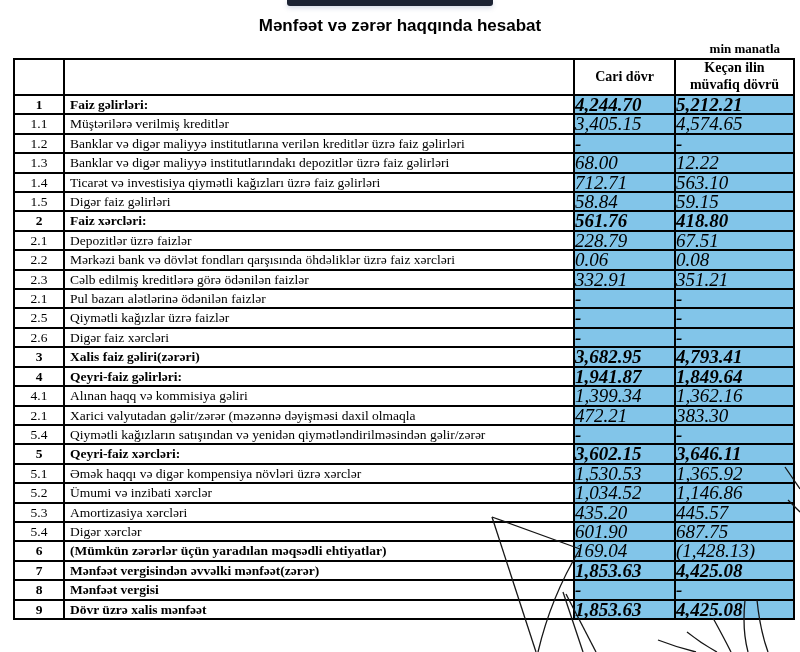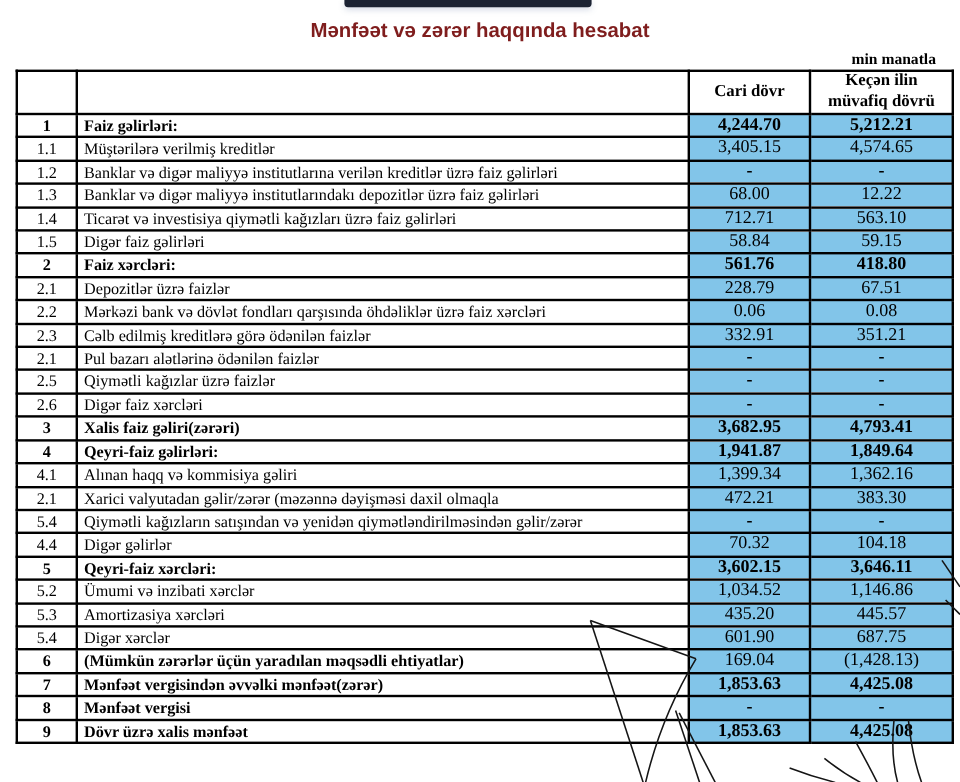--- a/index.html
+++ b/index.html
@@ -12,33 +12,33 @@
   .unit-note{position:absolute;right:20px;top:41px;font-weight:bold;font-size:13px;}
   table.report{position:absolute;left:13px;top:58px;width:780px;border-collapse:collapse;
                table-layout:fixed;}
   table.report th, table.report td{border:2px solid #000;overflow:hidden;}
   thead th{height:34px;font-weight:bold;font-size:14px;text-align:center;vertical-align:middle;
            line-height:1.2;padding:0 4px;background:#fff;}
   tbody td{height:17.4px;line-height:17.4px;font-size:13.5px;padding:0;white-space:nowrap;
            vertical-align:middle;background:#fff;}
   td.no{text-align:center;}
   td.desc{padding-left:5px;}
-  td.val{text-align:center;font-size:15px;background:var(--hl,#82C5E9);}
+  td.val{text-align:left;font-size:19px;background:var(--hl,#82C5E9);font-style:italic;}
   tr.bold-row td.no, tr.bold-row td.desc{font-weight:bold;}
   td.vb{font-weight:bold;}
   svg.artifacts{position:absolute;left:0;top:0;width:800px;height:652px;pointer-events:none;}
 </style>
 </head>
 <body>
 
 <div class="page">
 
   <div class="top-strip"></div>
 
-  <h1 class="title" style="color: #7f1d1d;">Mənfəət və zərər haqqında hesabat</h1>
+  <h1 class="title" style="color: #000000;">Mənfəət və zərər haqqında hesabat</h1>
 
   <div class="unit-note">min manatla</div>
 
   <table class="report">
     <colgroup>
       <col style="width:50px">
       <col style="width:510px">
       <col style="width:101px">
       <col style="width:119px">
     </colgroup>
@@ -152,31 +152,31 @@
           <td class="desc">Xarici valyutadan gəlir/zərər (məzənnə dəyişməsi daxil olmaqla</td>
           <td class="val">472.21</td>
           <td class="val">383.30</td>
         </tr>
         <tr>
           <td class="no">5.4</td>
           <td class="desc">Qiymətli kağızların satışından və yenidən qiymətləndirilməsindən gəlir/zərər</td>
           <td class="val vb">-</td>
           <td class="val vb">-</td>
         </tr>
-        <tr>
-          <td class="no">4.4</td>
-          <td class="desc">Digər gəlirlər</td>
-          <td class="val">70.32</td>
-          <td class="val">104.18</td>
-        </tr>
         <tr class="bold-row">
           <td class="no">5</td>
           <td class="desc">Qeyri-faiz xərcləri:</td>
           <td class="val vb">3,602.15</td>
           <td class="val vb">3,646.11</td>
+        </tr>
+        <tr>
+          <td class="no">5.1</td>
+          <td class="desc">Əmək haqqı və digər kompensiya növləri üzrə xərclər</td>
+          <td class="val">1,530.53</td>
+          <td class="val">1,365.92</td>
         </tr>
         <tr>
           <td class="no">5.2</td>
           <td class="desc">Ümumi və inzibati xərclər</td>
           <td class="val">1,034.52</td>
           <td class="val">1,146.86</td>
         </tr>
         <tr>
           <td class="no">5.3</td>
           <td class="desc">Amortizasiya xərcləri</td>

